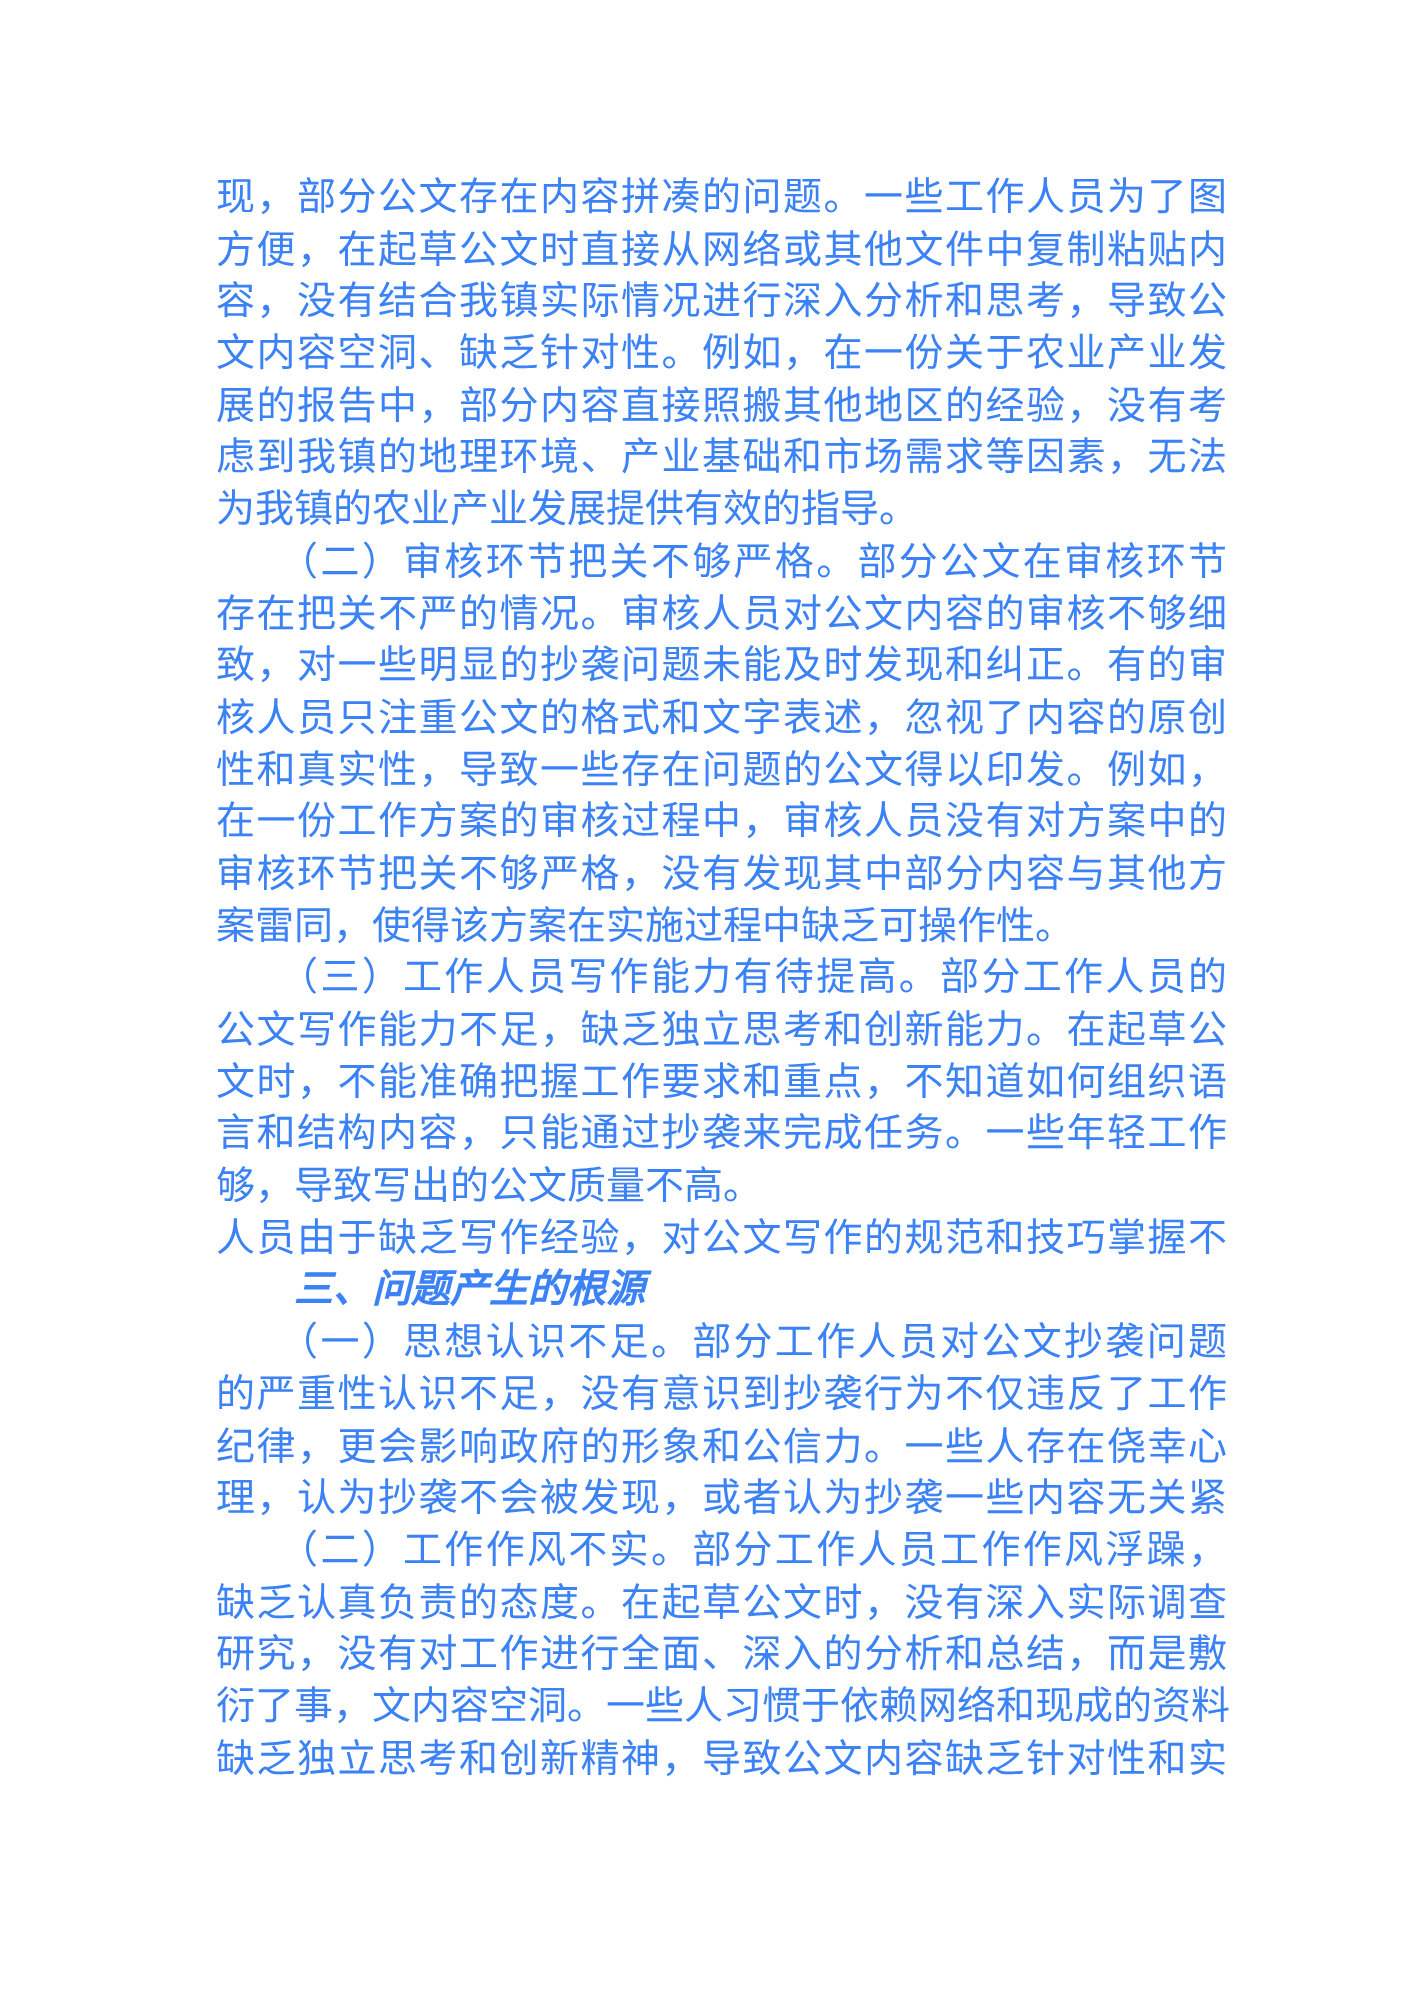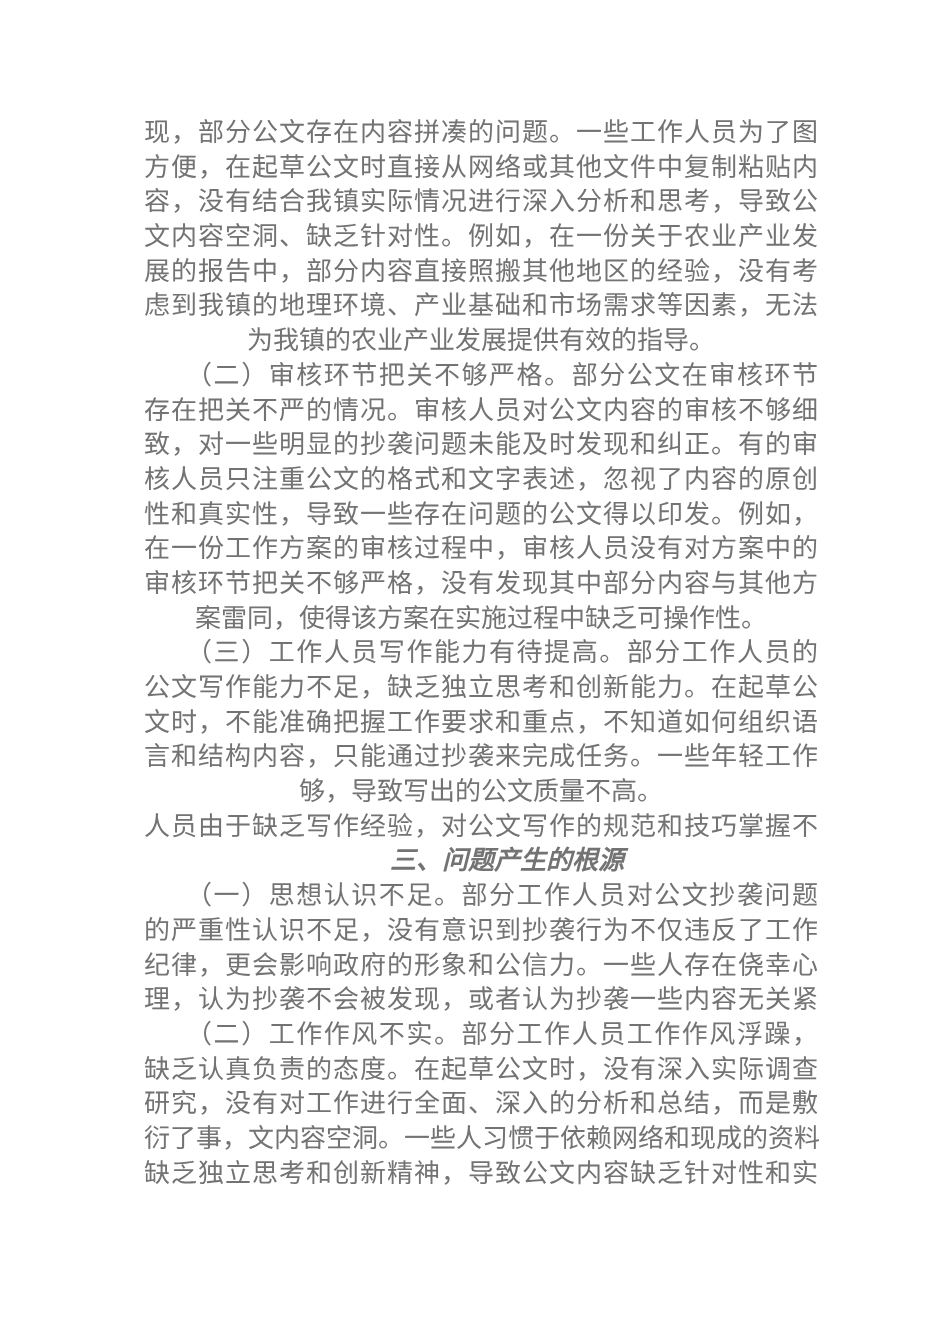--- a/index.html
+++ b/index.html
@@ -25,36 +25,36 @@
     width: 950px;
     color: #161616;
     font-size: 26px;
     line-height: 34.7px;
     letter-spacing: 0;
   }
   .line {
     height: 34.7px;
     white-space: nowrap;
     overflow: visible;
-    text-align: center;
+    text-align: left;
   }
   .line.j {
     text-align: justify;
     text-align-last: justify;
   }
   .line.h {
     font-weight: bold;
     font-style: italic;
   }
 </style>
 </head>
 <body>
 
 <div class="page">
-  <div class="doc" style="color: #737373;">
+  <div class="doc" style="color: #3b82f6;">
       <div class="line j">现，部分公文存在内容拼凑的问题。一些工作人员为了图</div>
       <div class="line j">方便，在起草公文时直接从网络或其他文件中复制粘贴内</div>
       <div class="line j">容，没有结合我镇实际情况进行深入分析和思考，导致公</div>
       <div class="line j">文内容空洞、缺乏针对性。例如，在一份关于农业产业发</div>
       <div class="line j">展的报告中，部分内容直接照搬其他地区的经验，没有考</div>
       <div class="line j">虑到我镇的地理环境、产业基础和市场需求等因素，无法</div>
       <div class="line">为我镇的农业产业发展提供有效的指导。</div>
       <div class="line j">　　（二）审核环节把关不够严格。部分公文在审核环节</div>
       <div class="line j">存在把关不严的情况。审核人员对公文内容的审核不够细</div>
       <div class="line j">致，对一些明显的抄袭问题未能及时发现和纠正。有的审</div>

